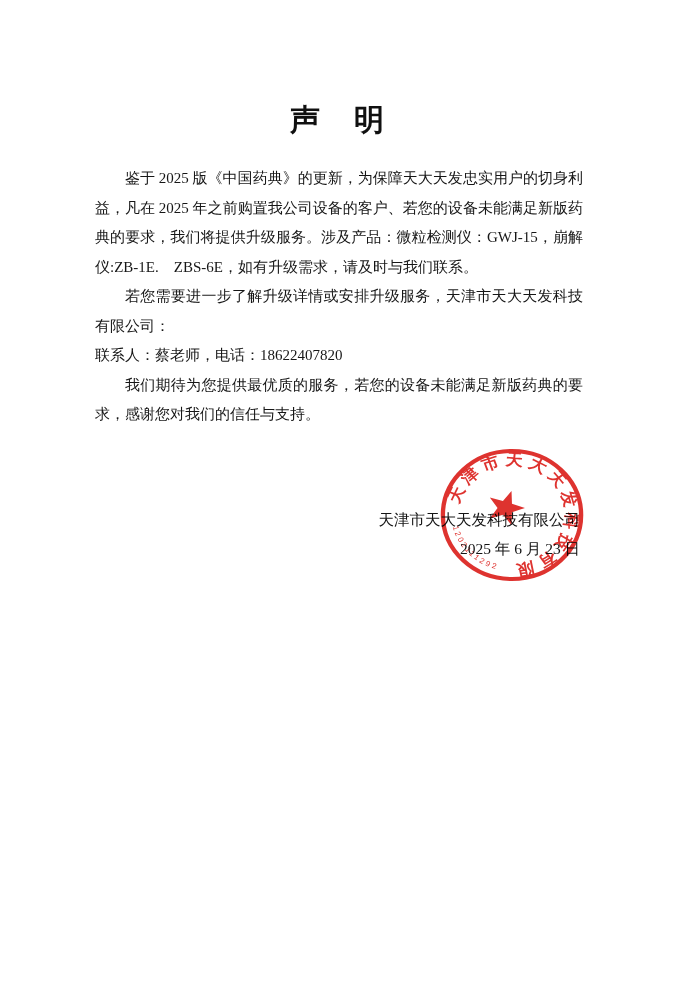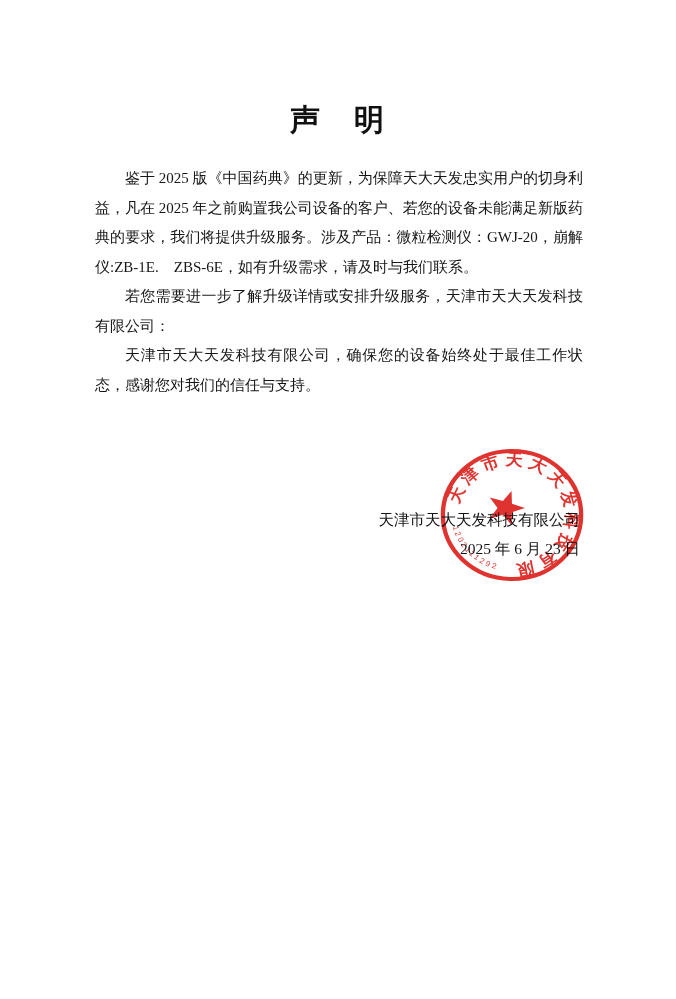--- a/index.html
+++ b/index.html
@@ -79,25 +79,26 @@
   }
 </style>
 </head>
 <body>
 
 <div class="page">
 
   <div class="doc-title">声　明</div>
 
   <div class="doc-body">
-    <p class="indent">鉴于 2025 版《中国药典》的更新，为保障天大天发忠实用户的切身利益，凡在 2025 年之前购置我公司设备的客户、若您的设备未能满足新版药典的要求，我们将提供升级服务。涉及产品：微粒检测仪：GWJ-20，崩解仪:ZB-1E.　ZBS-6E，如有升级需求，请及时与我们联系。</p>
+    <p class="indent">鉴于 2025 版《中国药典》的更新，为保障天大天发忠实用户的切身利益，凡在 2025 年之前购置我公司设备的客户、若您的设备未能满足新版药典的要求，我们将提供升级服务。涉及产品：微粒检测仪：GWJ-15，崩解仪:ZB-1E.　ZBS-6E，如有升级需求，请及时与我们联系。</p>
     <p>
       <span class="para-line indent">若您需要进一步了解升级详情或安排升级服务，天津市天大天发科技有限公司：</span>
+      <span class="para-line">联系人：蔡老师，电话：18622407820</span>
     </p>
-    <p class="indent">天津市天大天发科技有限公司，确保您的设备始终处于最佳工作状态，感谢您对我们的信任与支持。</p>
+    <p class="indent">我们期待为您提供最优质的服务，若您的设备未能满足新版药典的要求，感谢您对我们的信任与支持。</p>
   </div>
 
   <div class="signature">
     <div>天津市天大天发科技有限公司</div>
     <div>2025 年 6 月 23 日</div>
   </div>
 
   <svg class="seal-svg" viewBox="415 432 195 170" xmlns="http://www.w3.org/2000/svg">
     <defs>
       <path id="seal-arc-path" d="M 471,543.7 A 50,50 0 1 1 553,543.7" fill="none"></path>

